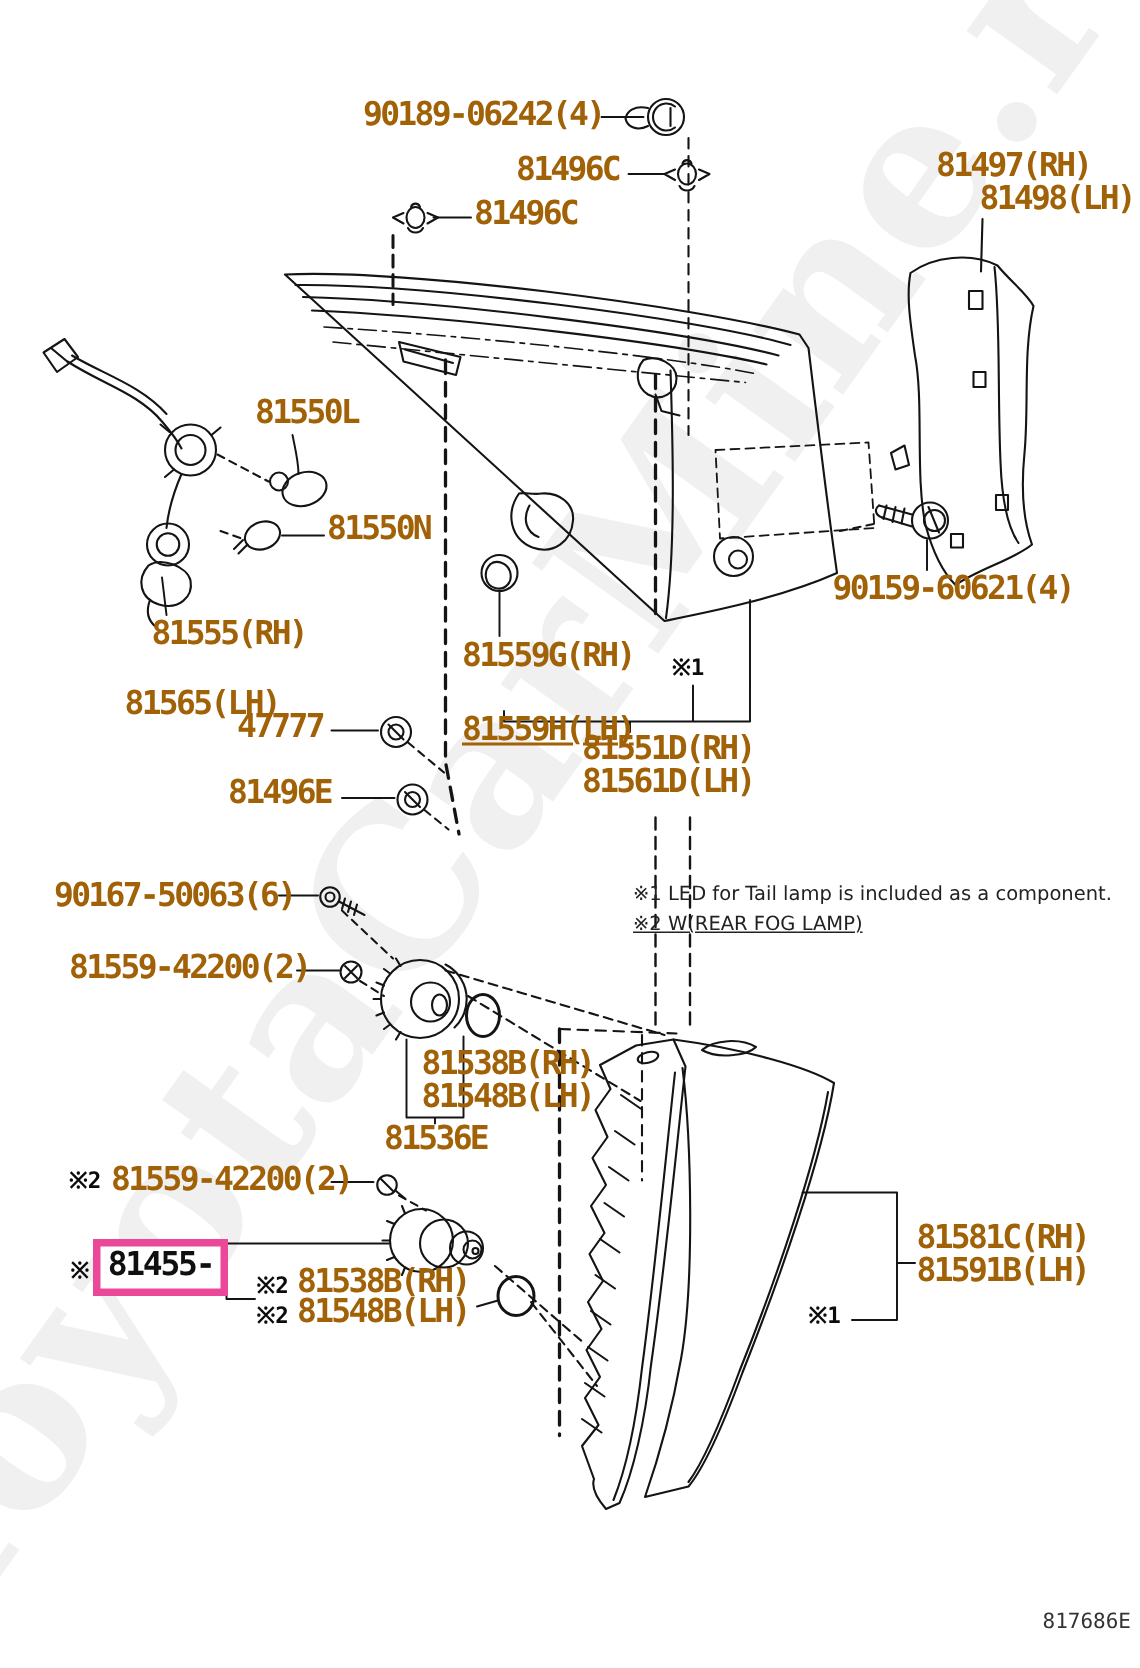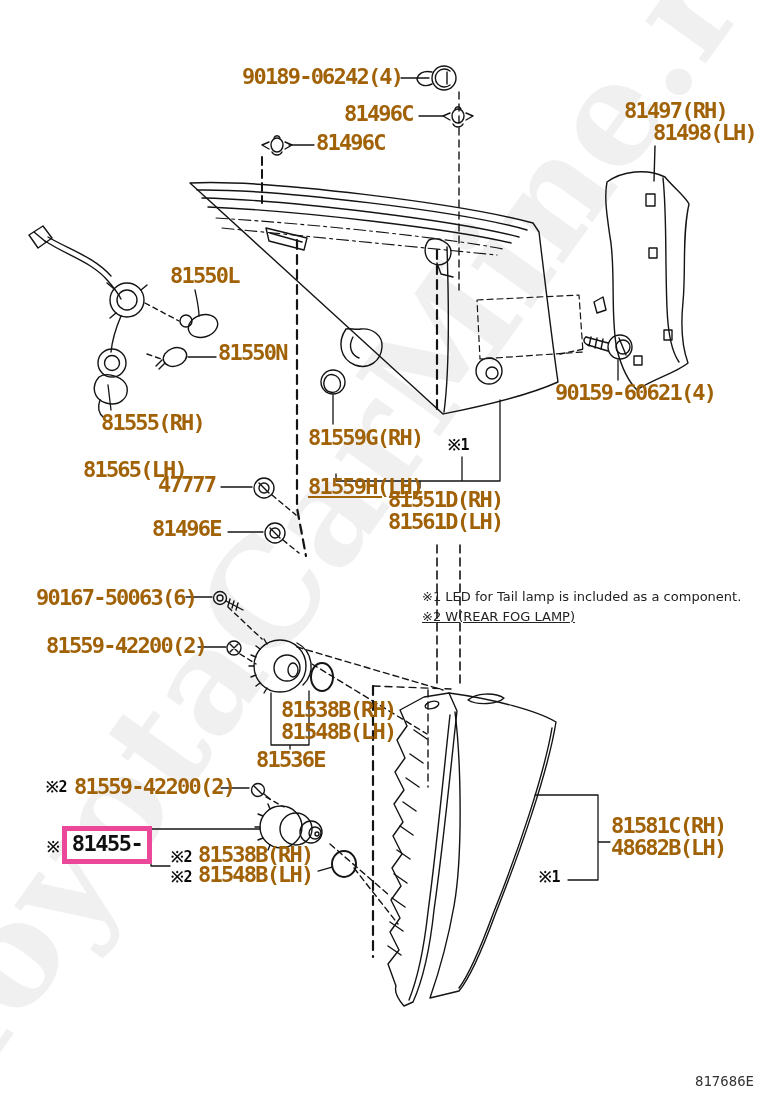--- a/index.html
+++ b/index.html
@@ -286,17 +286,17 @@
   <div class="pn" id="l-42200b">81559-42200(2)</div>
   <div class="rem" id="l-rem-box">※</div>
   <div id="hl-box">
     <span>81455-</span>
   </div>
   <div class="rem" id="l-rem2-b">※2</div>
   <div class="pn" id="l-81538b-b">81538B(RH)</div>
   <div class="rem" id="l-rem2-c">※2</div>
   <div class="pn" id="l-81548b-b">81548B(LH)</div>
   <div class="pn" id="l-81581c">81581C(RH)</div>
-  <div class="pn" id="l-81591b">48682B(LH)</div>
+  <div class="pn" id="l-81591b">81591B(LH)</div>
   <div class="rem" id="l-rem1-low">※1</div>
   <div class="code" id="l-doccode">817686E</div>
 
 </div>
 
 </body></html>

